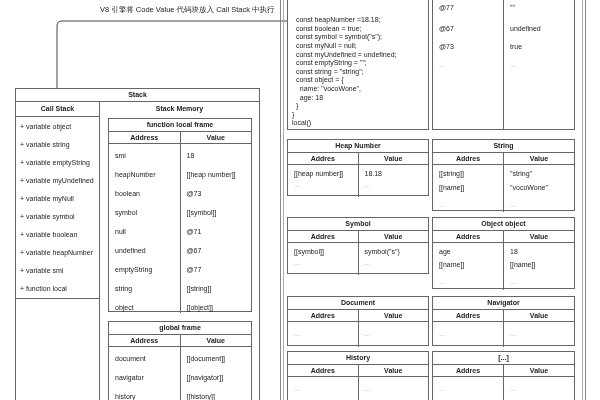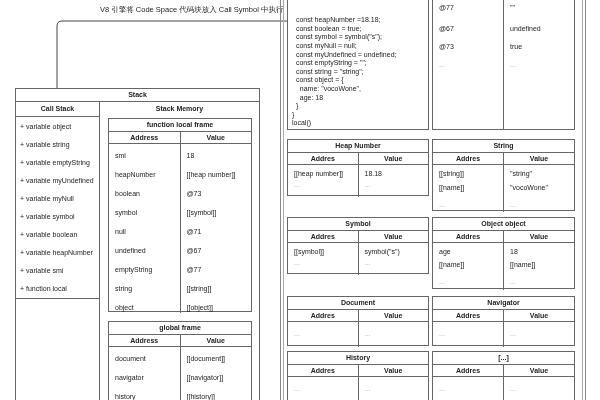--- a/index.html
+++ b/index.html
@@ -16,21 +16,21 @@
   .col:first-child{border-right:1px solid #666;}
   .cell{height:11px;line-height:11px;white-space:nowrap;}
   .dim{color:#aaa;}
   .code{font-size:7px;line-height:8.6px;white-space:pre;}
   .cs-item{height:18px;line-height:18px;padding-left:4px;font-size:7px;white-space:nowrap;}
   .sm-row{height:19px;line-height:19px;white-space:nowrap;}
 </style>
 </head>
 <body>
 
-<div class="abs caption" style="left:100px;top:5px;">V8 引擎将 Code Space 代码块放入 Call Symbol 中执行</div>
+<div class="abs caption" style="left:100px;top:5px;">V8 引擎将 Code Value 代码块放入 Call Stack 中执行</div>
 <svg class="abs" style="left:0;top:0;" width="290" height="100">
   <path d="M287 21 L62 21 Q57 21 57 26 L57 93" fill="none" stroke="#444" stroke-width="1"></path>
   <polygon points="54,92 60,92 57,98" fill="#222"></polygon>
 </svg>
 
 <div class="abs" style="left:280px;top:-2px;width:306px;height:404px;border-left:1px solid #888;border-right:1px solid #888;"></div>
 <div class="abs" style="left:283px;top:-2px;width:300px;height:404px;border-left:1px solid #aaa;border-right:1px solid #aaa;"></div>
 
 <div class="abs box" style="left:287px;top:-2px;width:142px;height:132px;padding:0 4px;">
   <div class="code">

